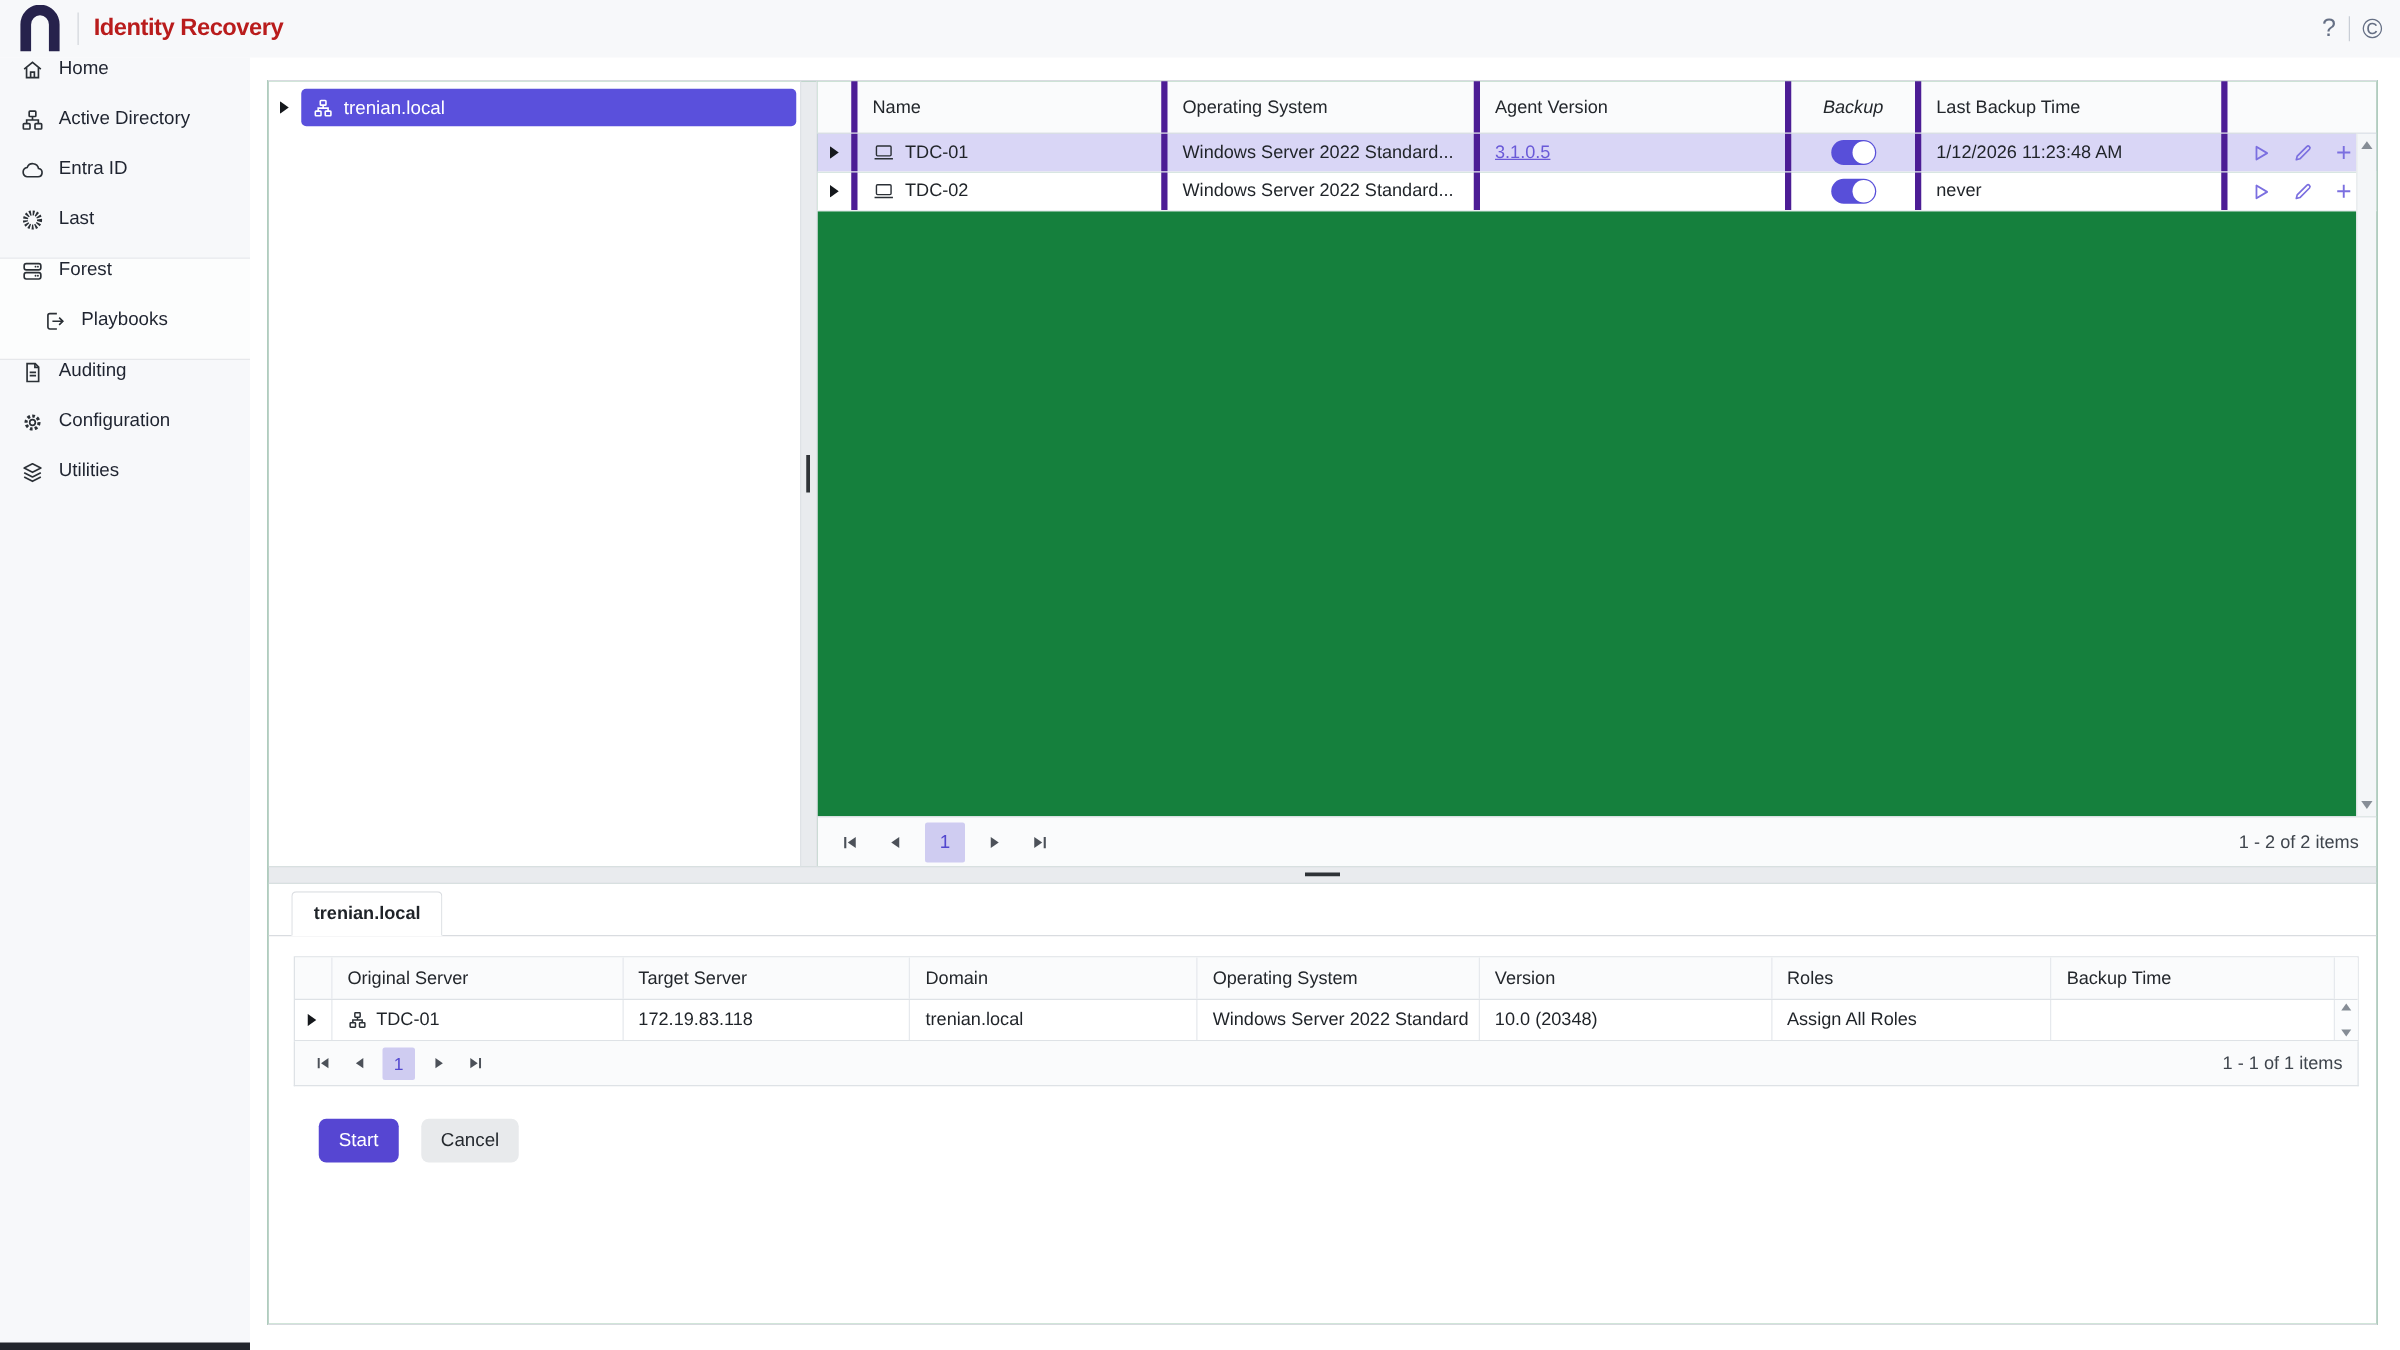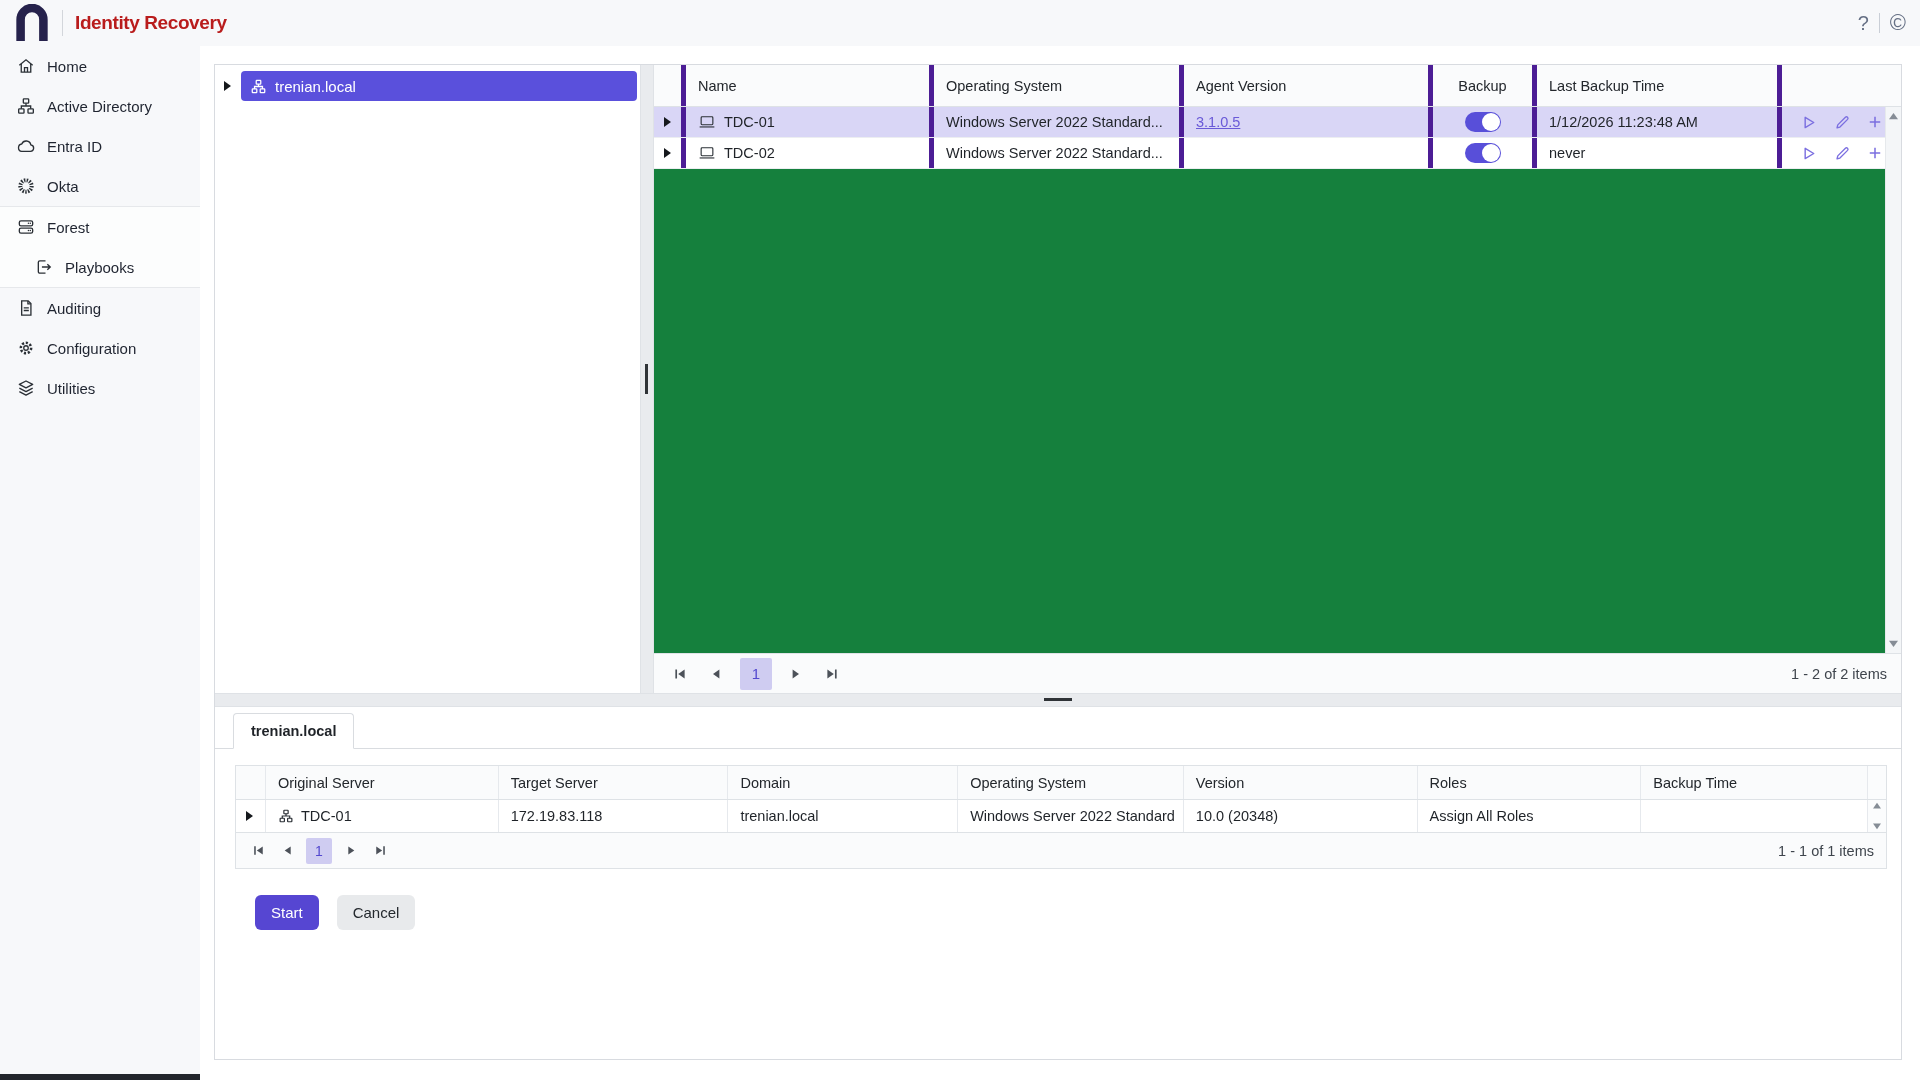--- a/index.html
+++ b/index.html
@@ -12,21 +12,21 @@
   .logo-wrap { display:flex; align-items:center; padding-left:14px; gap:12px; }
   .logo-svg { display:block; }
   .logo-divider { width:1px; height:26px; background:#d3d6db; }
   .app-title { font-size:19px; font-weight:600; letter-spacing:-0.4px; color:#b91c1c; }
   .topbar-right { margin-left:auto; display:flex; align-items:center; gap:10px; padding-right:14px; }
   .help-glyph { font-size:20px; color:#667085; line-height:1; cursor:pointer; }
   .top-divider { width:1px; height:20px; background:#c9ced6; }
   .copyright-glyph { font-size:22px; color:#667085; line-height:1; cursor:pointer; }
 
   .sidebar { position:absolute; left:0; top:46px; width:200px; bottom:6px; background:#f7f8fa; }
-  .side-item { height:40px; display:flex; align-items:center; gap:11px; padding-left:16px;
+  .side-item { height:40px; display:flex; gap:11px; padding-left:16px;
                font-size:15px; color:#1f2430; cursor:pointer; }
   .side-item svg { flex:0 0 auto; color:#2b3036; }
   .side-group { background:#fcfdfd; border-top:1px solid #e6e8eb; border-bottom:1px solid #e6e8eb; }
   .side-item.child { padding-left:34px; }
   .bottom-strip { position:absolute; left:0; bottom:0; width:200px; height:6px; background:#22252c; }
 
   .main { position:absolute; left:200px; top:46px; right:0; bottom:0; background:#fff; }
   .panel { position:absolute; left:14px; top:18px; right:18px; bottom:20px;
            border:1px solid #d8dbe0; display:flex; flex-direction:column; background:#15803d; }
 
@@ -50,21 +50,21 @@
   .g-head { height:42px; background:#fafbfc; border-bottom:1px solid #dee2e6; }
   .g-head .cell { font-size:14.5px; color:#23272c; display:flex; align-items:center; }
   .g-data { height:31px; border-bottom:1px solid #eceef1; background:#fff; }
   .g-data.selected { background:#d9d6f6; }
   .cell { padding-left:12px; display:flex; align-items:center; font-size:14.5px;
           border-right:5px solid #4c1d95; overflow:hidden; white-space:nowrap; }
   .cell.c-exp { width:32px; padding-left:0; justify-content:center; }
   .cell.c-name { width:248px; gap:8px; }
   .cell.c-os { width:250px; }
   .cell.c-agent { width:249px; }
-  .cell.c-backup { width:104px; justify-content:center; padding-left:0; }
+  .cell.c-backup { width:104px; justify-content:center; padding-left:0;font-style:italic; }
   .cell.c-time { width:245px; }
   .cell.c-actions { flex:1; border-right:none; justify-content:center; gap:15px; padding-left:0; }
   .agent-link { color:#6a5ad8; text-decoration:underline; cursor:pointer; }
 
   .toggle { width:36px; height:20px; border-radius:10px; background:#584fd9; position:relative; cursor:pointer; }
   .toggle .knob { position:absolute; right:1px; top:1px; width:18px; height:18px; border-radius:50%; background:#fff; }
 
   .icon-btn { display:flex; align-items:center; cursor:pointer; color:#7b6fe0; }
 
   .grid-scrollbar { position:absolute; right:0; top:42px; bottom:0; width:16px;
@@ -159,21 +159,21 @@
   <div class="side-item">
     <svg width="20" height="20" viewBox="0 0 24 24" fill="none" stroke="currentColor" stroke-width="1.6">
       <path d="M6.8 18.5 H17.3 A4 4 0 0 0 17.8 10.55 A5.7 5.7 0 0 0 6.9 9.6 A4.5 4.5 0 0 0 6.8 18.5 Z"></path>
     </svg>
     <span>Entra ID</span>
   </div>
   <div class="side-item">
     <svg width="20" height="20" viewBox="0 0 24 24" fill="none" stroke="currentColor">
       <circle cx="12" cy="12" r="6.8" stroke-width="4.8" stroke-dasharray="1.7 1.5"></circle>
     </svg>
-    <span>Okta</span>
+    <span>Last</span>
   </div>
 
   <div class="side-group">
     <div class="side-item">
       <svg width="20" height="20" viewBox="0 0 24 24" fill="none" stroke="currentColor" stroke-width="1.6">
         <rect x="4" y="4.6" width="16" height="6.1" rx="2"></rect>
         <rect x="4" y="13.3" width="16" height="6.1" rx="2"></rect>
         <circle cx="14.9" cy="7.6" r="0.9" fill="currentColor" stroke="none"></circle>
         <circle cx="17.2" cy="7.6" r="0.9" fill="currentColor" stroke="none"></circle>
         <circle cx="14.9" cy="16.3" r="0.9" fill="currentColor" stroke="none"></circle>

